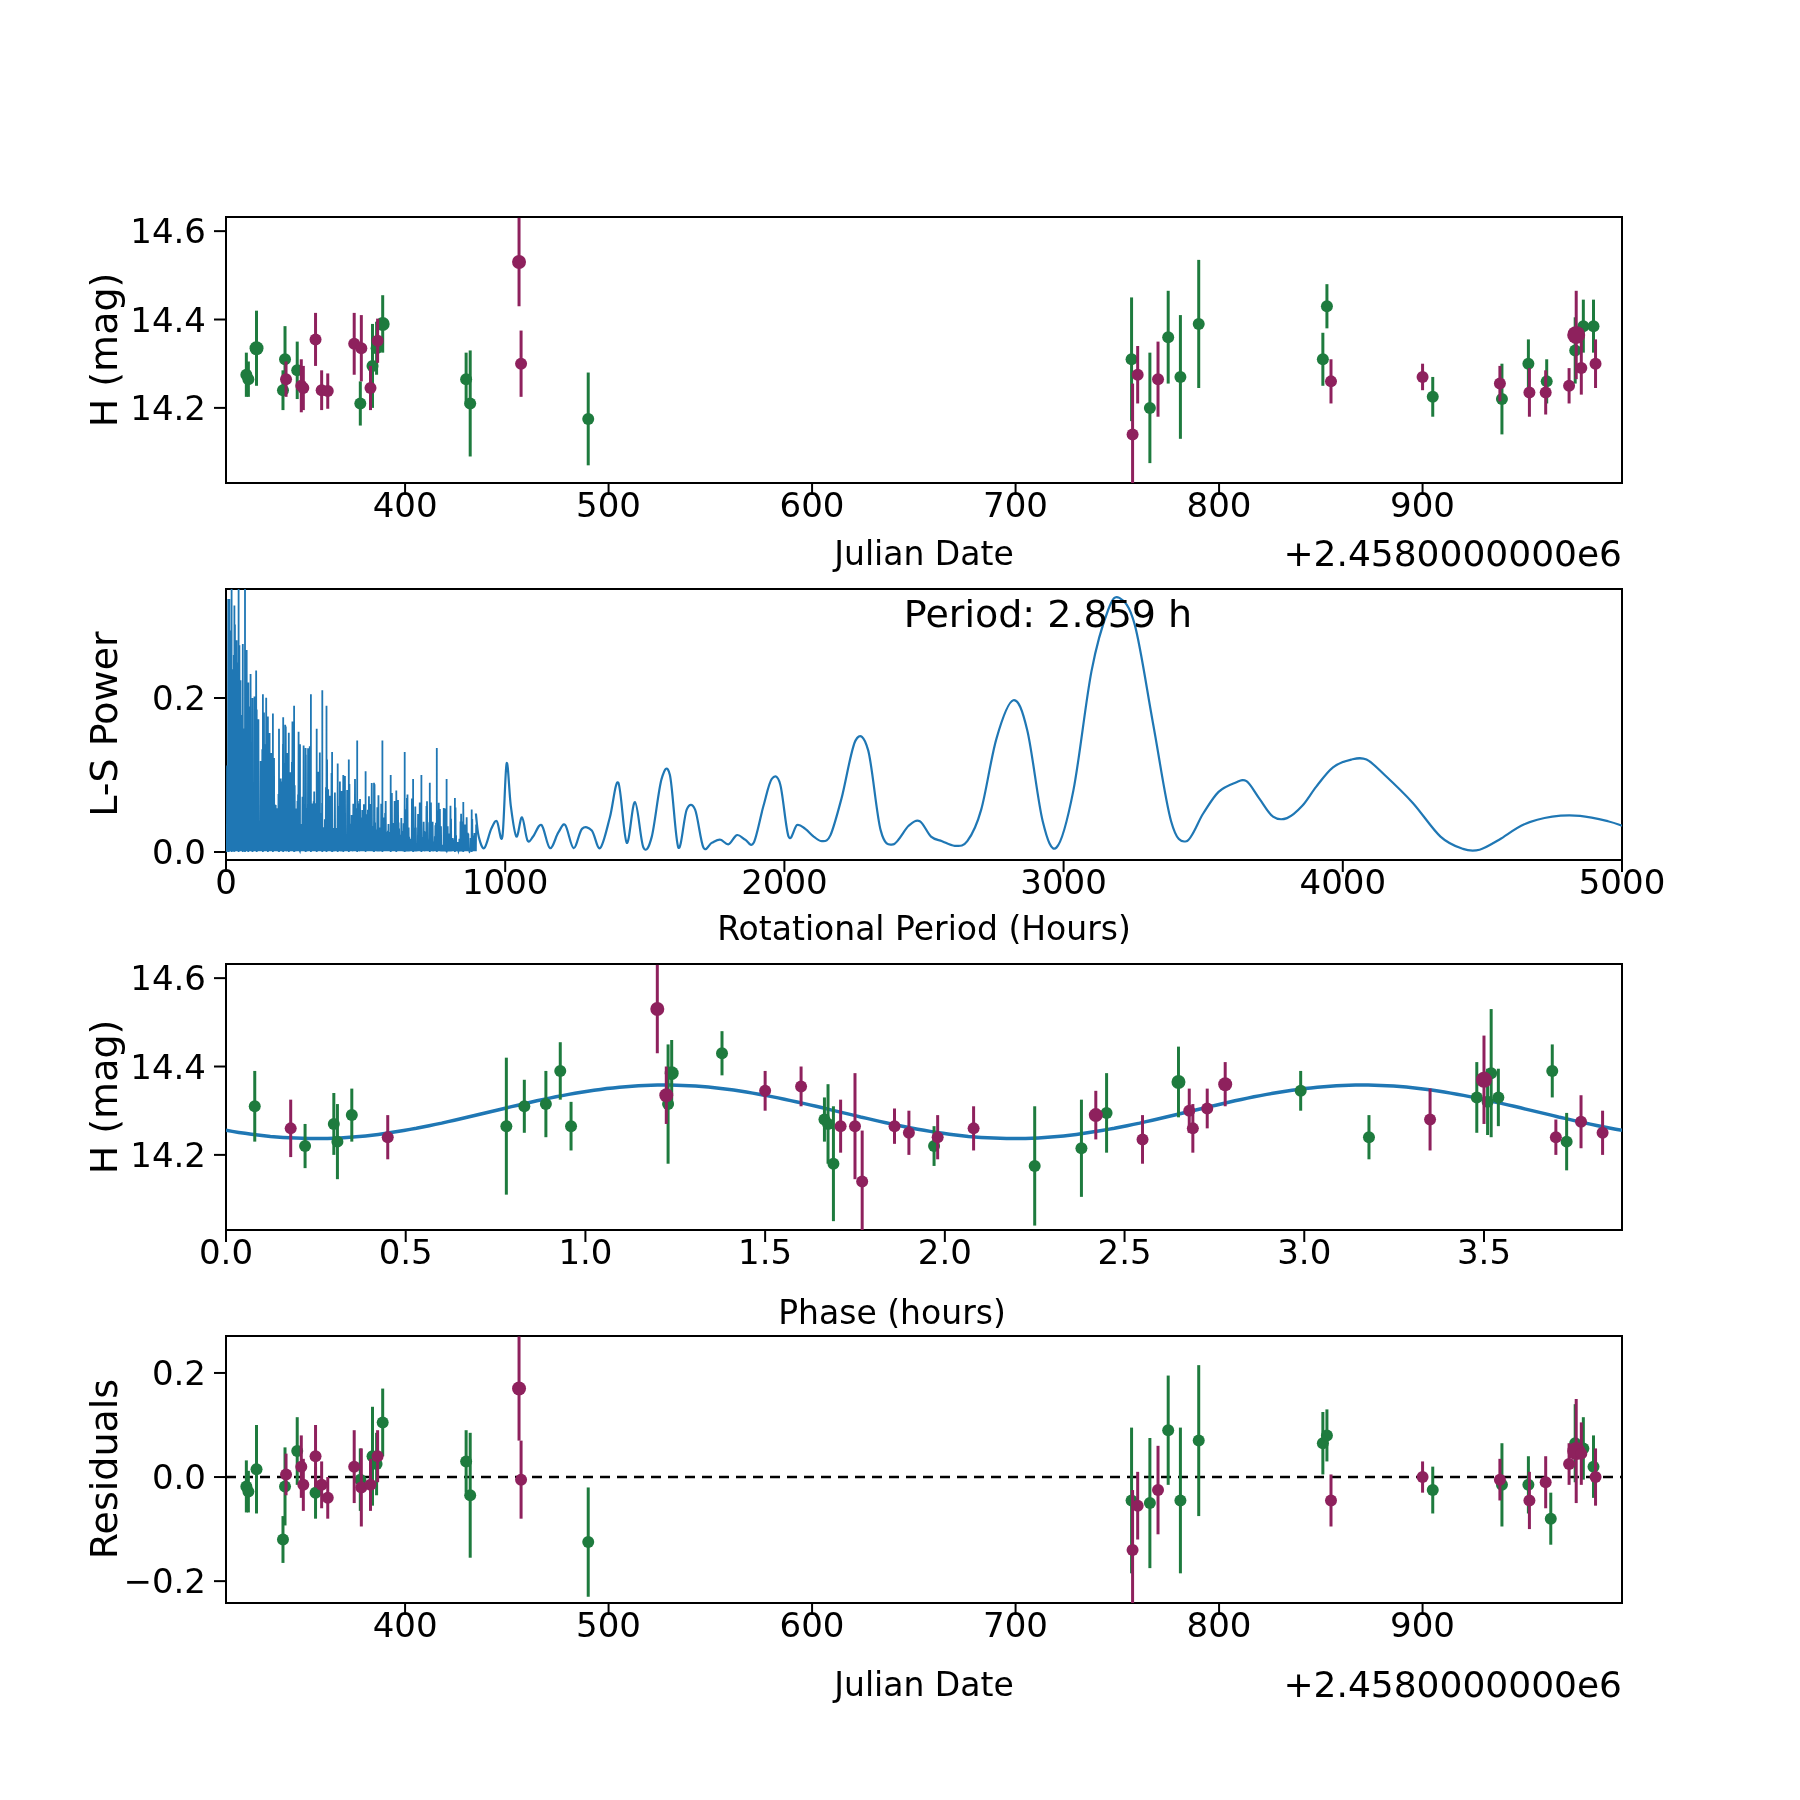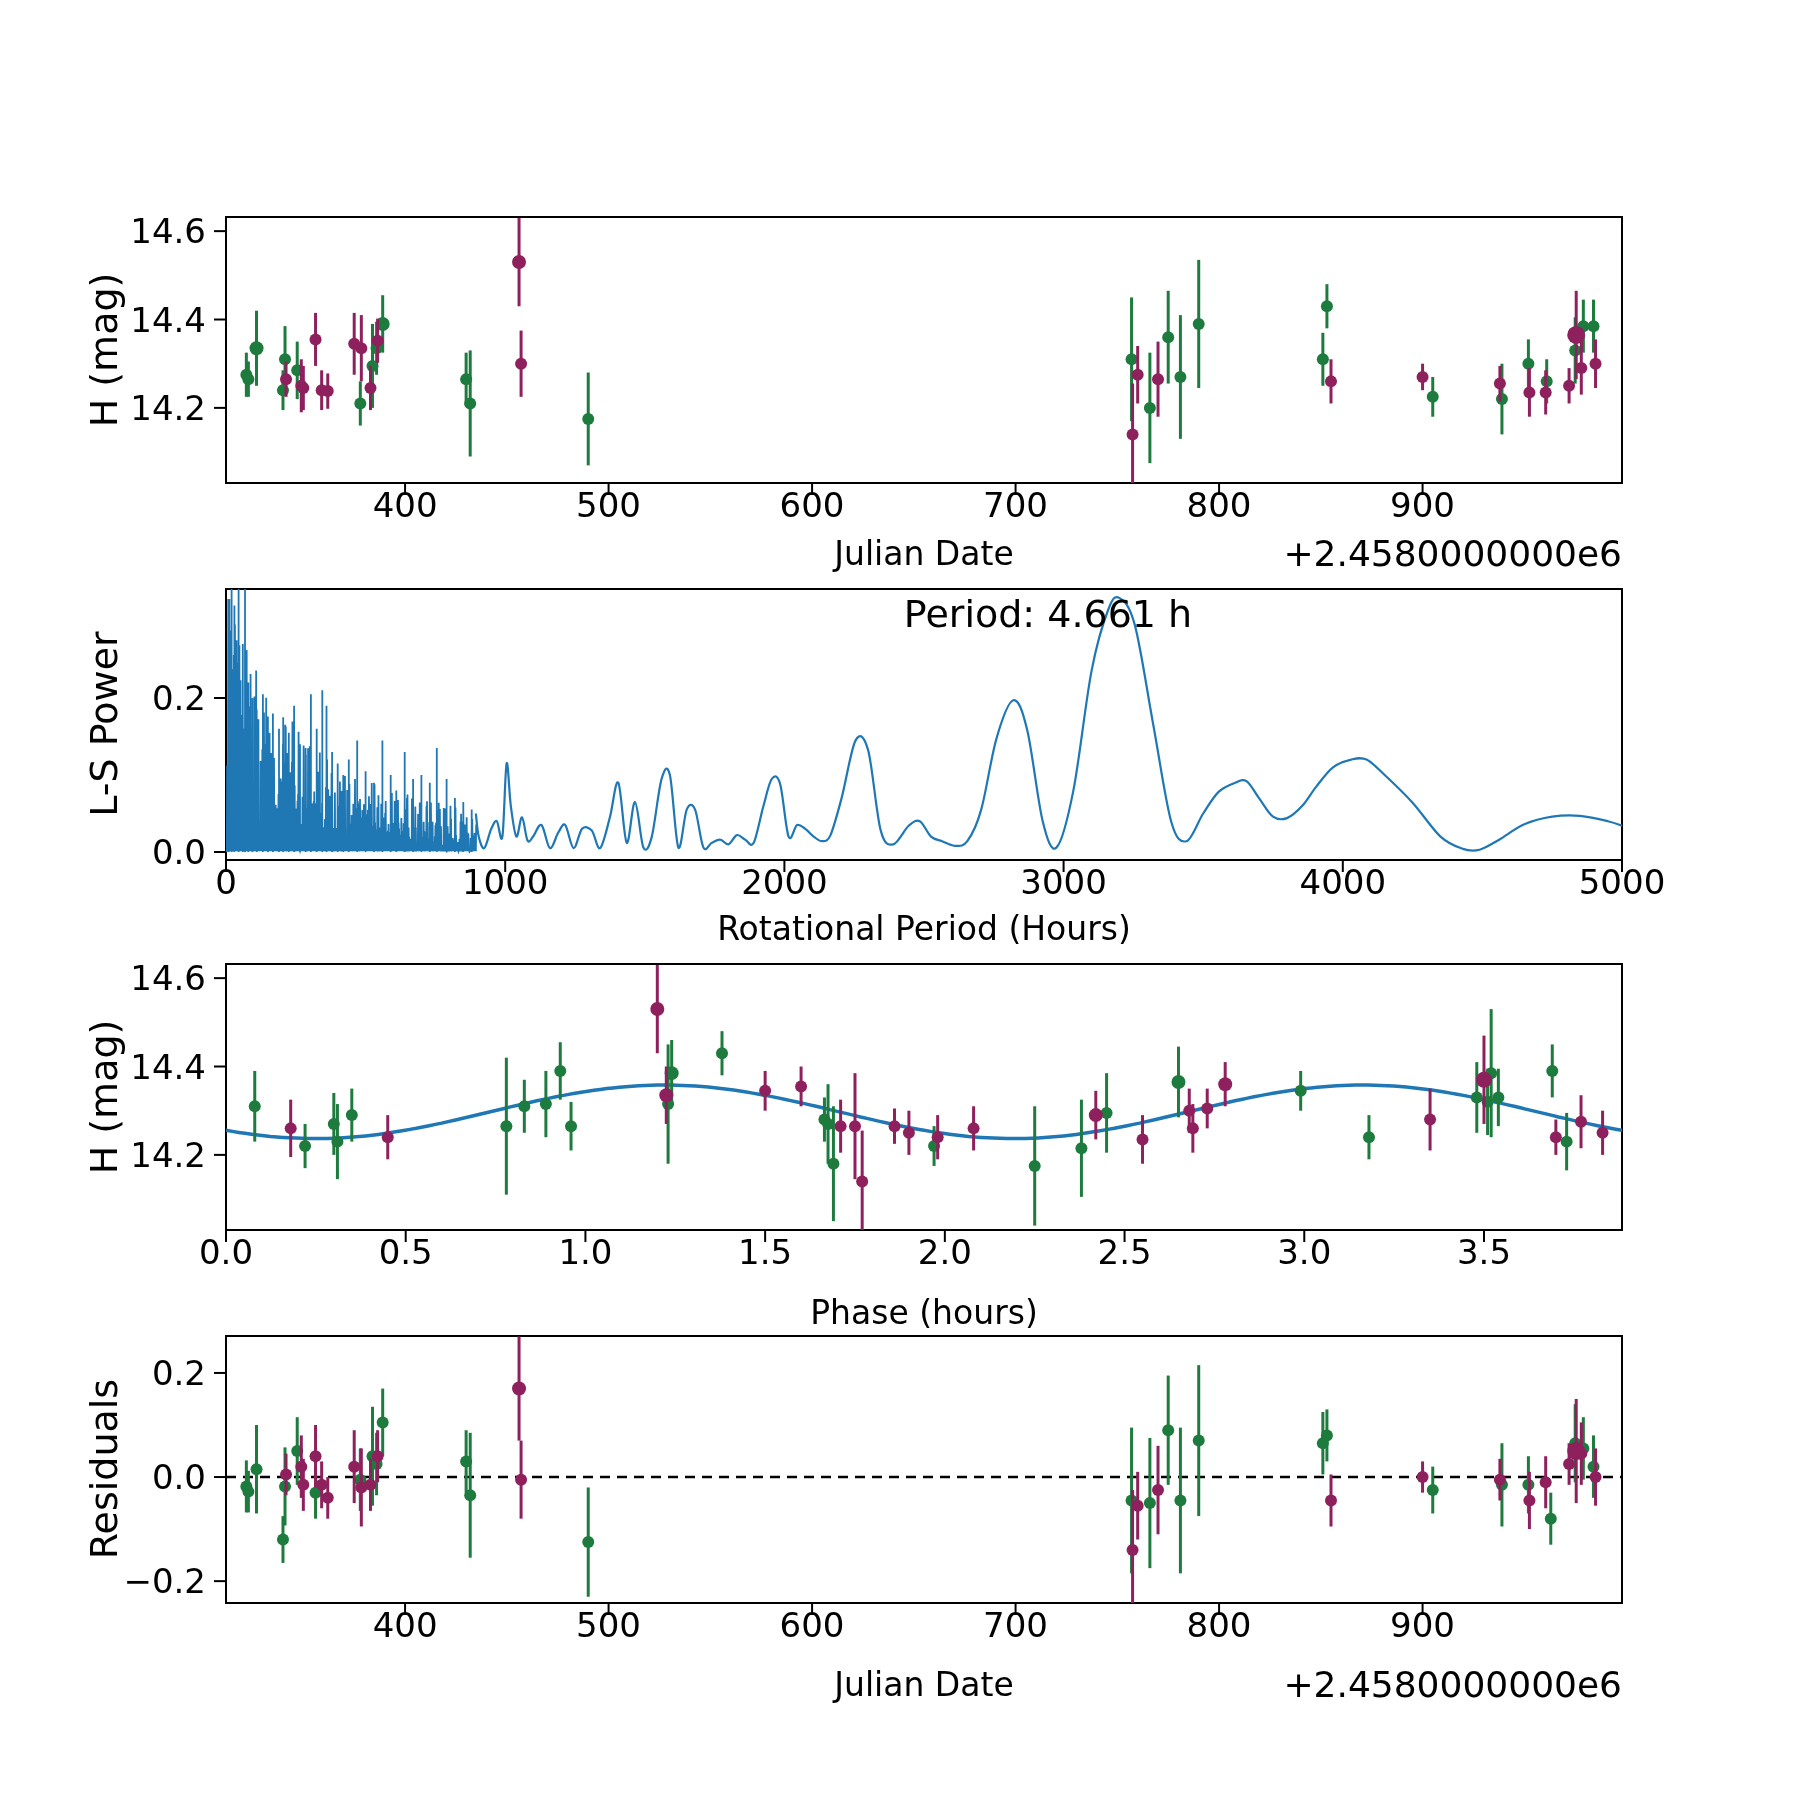--- a/index.html
+++ b/index.html
@@ -453,21 +453,21 @@
       </g>
     </svg>
 
 
   <div class="lbl ylabel" style="left:104px;top:350px;">H (mag)</div>
   <div class="lbl xlabel" style="left:924px;top:553px;">Julian Date</div>
   <div class="lbl offset" style="left:1622px;top:553px;">+2.4580000000e6</div>
 
   <div class="lbl ylabel" style="left:104px;top:724px;">L-S Power</div>
   <div class="lbl xlabel" style="left:924px;top:928px;">Rotational Period (Hours)</div>
-  <div class="lbl annot" style="left:1048px;top:614px;">Period: 4.661 h</div>
+  <div class="lbl annot" style="left:1048px;top:614px;">Period: 2.859 h</div>
 
   <div class="lbl ylabel" style="left:104px;top:1097px;">H (mag)</div>
-  <div class="lbl xlabel" style="left:924px;top:1312px;">Phase (hours)</div>
+  <div class="lbl xlabel" style="left:892px;top:1312px;">Phase (hours)</div>
 
   <div class="lbl ylabel" style="left:104px;top:1469px;">Residuals</div>
   <div class="lbl xlabel" style="left:924px;top:1684px;">Julian Date</div>
   <div class="lbl offset" style="left:1622px;top:1684px;">+2.4580000000e6</div>
 </div>
 
 </body></html>

